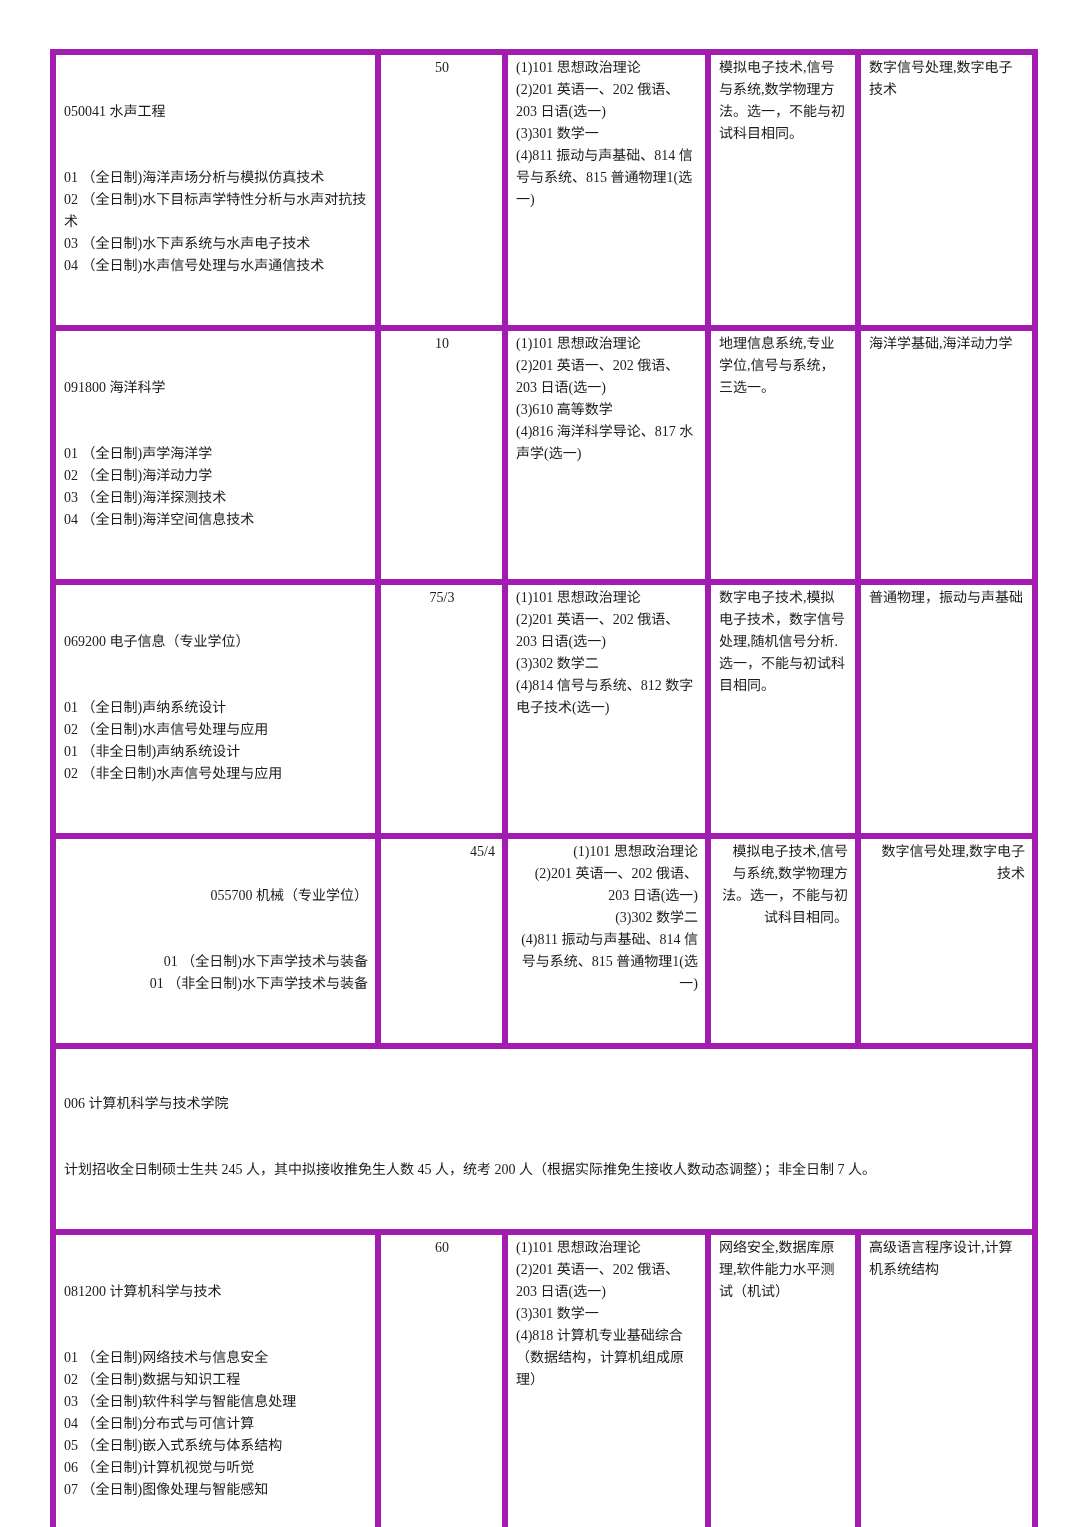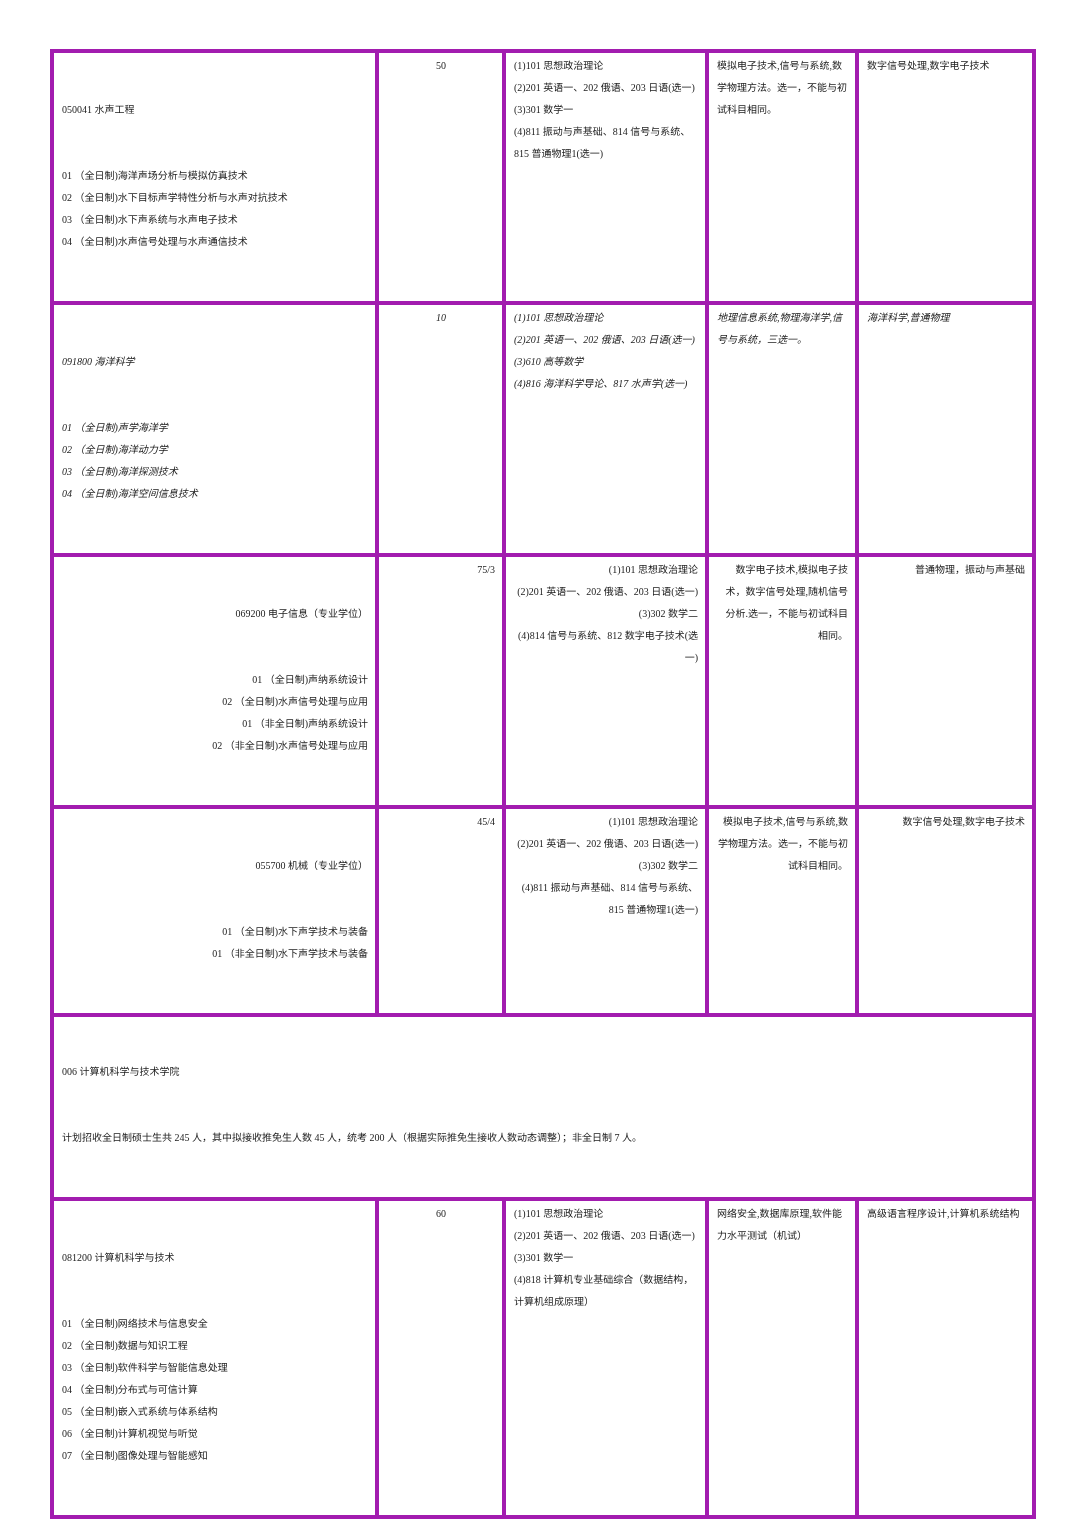--- a/index.html
+++ b/index.html
@@ -19,34 +19,34 @@
     width: 1080px;
     height: 1527px;
     padding: 49px 48px 0 50px;
   }
   table.adm {
     border-collapse: collapse;
     table-layout: fixed;
     width: 982px;
   }
   table.adm td {
-    border: 4px solid #a21caf;
+    border: 6px solid #a21caf;
     vertical-align: top;
-    font-size: 10px;
+    font-size: 14px;
     line-height: 22px;
     padding: 2px 7px 4px 8px;
     white-space: pre-wrap;
     overflow-wrap: break-word;
     box-sizing: border-box;
   }
   td.c2 { text-align: center; padding-left: 2px; padding-right: 2px; }
   td.lead { padding-top: 24px; margin-top: 47px; }
   tr.r0 td { height: 183px; }
-  tr.r1 td { height: 156px; font-style: italic; }
-  tr.r2 td { height: 164px; text-align: right; }
+  tr.r1 td { height: 156px; }
+  tr.r2 td { height: 164px; }
   tr.r3 td { height: 185px; text-align: right; }
   tr.sec td { height: 49px; padding-top: 0; }
   tr.r4 td { height: 182px; }
 </style>
 </head>
 <body>
 
 <div class="page">
   <table class="adm">
     <colgroup>
@@ -81,22 +81,22 @@
           <div>01 （全日制)声学海洋学
 02 （全日制)海洋动力学
 03 （全日制)海洋探测技术
 04 （全日制)海洋空间信息技术</div>
         </td>
         <td class="c2">10</td>
         <td class="c3 lead">(1)101 思想政治理论
 (2)201 英语一、202 俄语、203 日语(选一)
 (3)610 高等数学
 (4)816 海洋科学导论、817 水声学(选一)</td>
-        <td class="c4 lead">地理信息系统,物理海洋学,信号与系统，三选一。</td>
-        <td class="c5 lead">海洋科学,普通物理</td>
+        <td class="c4 lead">地理信息系统,专业学位,信号与系统，三选一。</td>
+        <td class="c5 lead">海洋学基础,海洋动力学</td>
       </tr>
 
       <tr class="r2">
         <td class="c1">
           <div>069200 电子信息（专业学位）</div>
           <div>01 （全日制)声纳系统设计
 02 （全日制)水声信号处理与应用
 01 （非全日制)声纳系统设计
 02 （非全日制)水声信号处理与应用</div>
         </td>

